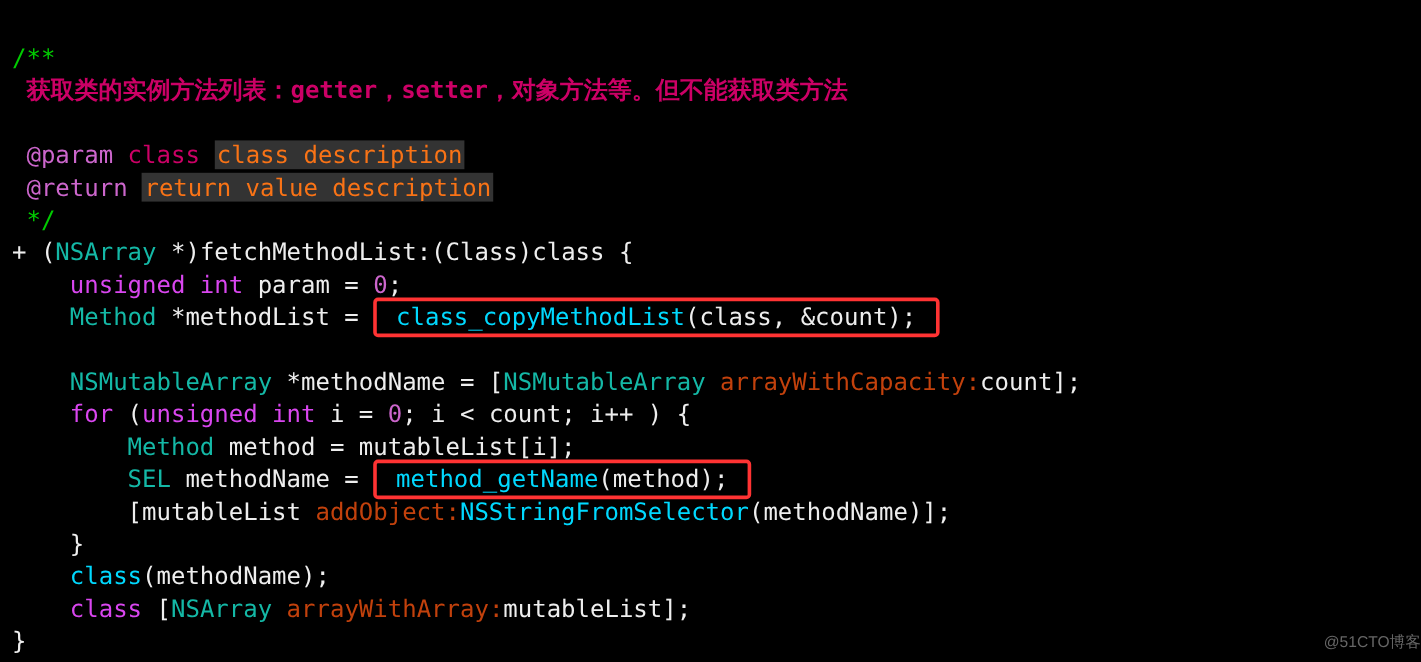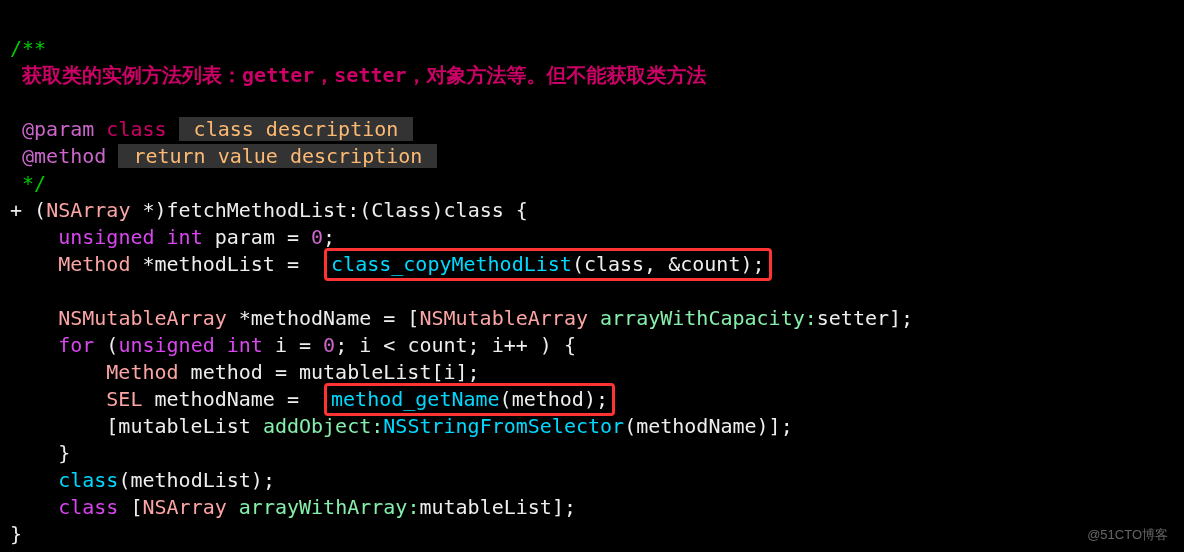--- a/index.html
+++ b/index.html
@@ -15,61 +15,61 @@
   position:relative;
 }
 .code {
   padding:8px 10px 0 10px;
   white-space:pre;
 }
 .c-comment  { color:#00cc00; }
 .c-comment-zh { color:#cc0066;font-weight:bold; }
 .c-doctag   { color:#cc66cc; }
 .c-doctype  { color:#cc0066; }
-.c-docdesc  { color:#fdba74; background:#333; padding:0 15px; }
+.c-docdesc  { color:#f97316; background:#333; padding:0 2px; }
 .c-white    { color:#eee; }
 .c-keyword  { color:#d946ef; }
-.c-type     { color:#fca5a5; }
+.c-type     { color:#14b8a6; }
 .c-func     { color:#00d9ff; }
 .c-num      { color:#cc66cc; }
-.c-call     { color:#86efac; }
+.c-call     { color:#c2410c; }
 .red-box {
   border:3px solid #ff3333;
   border-radius:4px;
-  padding:0 4px;
+  padding:0 16px;
   display:inline-block;
-  margin:-3px 13px;
+  margin:-3px 0;
 }
 .watermark {
   position:absolute;
-  right:16px;
+  right:0;
   bottom:8px;
   color:#666;
   font-size:13px;
   font-family:sans-serif;
 }
 </style>
 </head>
 <body>
 
 <div class="code">
 <span class="c-comment">/**</span>
 <span class="c-comment"> </span><span class="c-comment-zh">获取类的实例方法列表：getter，setter，对象方法等。但不能获取类方法</span>
 <span></span>
 <span class="c-doctag"> @param</span> <span class="c-doctype">class</span> <span class="c-docdesc">class description</span>
-<span class="c-doctag"> @method</span> <span class="c-docdesc">return value description</span>
+<span class="c-doctag"> @return</span> <span class="c-docdesc">return value description</span>
 <span class="c-comment"> */</span>
 <span class="c-white">+ </span><span class="c-white">(</span><span class="c-type">NSArray</span><span class="c-white"> *</span><span class="c-white">)</span><span class="c-white">fetchMethodList:</span><span class="c-white">(</span><span class="c-white">Class</span><span class="c-white">)</span><span class="c-white">class</span><span class="c-white"> {</span>
     <span class="c-keyword">unsigned</span> <span class="c-keyword">int</span><span class="c-white"> param = </span><span class="c-num">0</span><span class="c-white">;</span>
     <span class="c-type">Method</span><span class="c-white"> *methodList = </span><span class="red-box"><span class="c-func">class_copyMethodList</span><span class="c-white">(class, &amp;count);</span></span>
 <span></span>
-    <span class="c-type">NSMutableArray</span><span class="c-white"> *methodName = [</span><span class="c-type">NSMutableArray</span><span class="c-call"> arrayWithCapacity:</span><span class="c-white">setter];</span>
+    <span class="c-type">NSMutableArray</span><span class="c-white"> *methodName = [</span><span class="c-type">NSMutableArray</span><span class="c-call"> arrayWithCapacity:</span><span class="c-white">count];</span>
     <span class="c-keyword">for</span><span class="c-white"> (</span><span class="c-keyword">unsigned</span> <span class="c-keyword">int</span><span class="c-white"> i = </span><span class="c-num">0</span><span class="c-white">; i &lt; count; i++ ) {</span>
         <span class="c-type">Method</span><span class="c-white"> method = mutableList[i];</span>
         <span class="c-type">SEL</span><span class="c-white"> methodName = </span><span class="red-box"><span class="c-func">method_getName</span><span class="c-white">(method);</span></span>
         <span class="c-white">[mutableList </span><span class="c-call">addObject:</span><span class="c-func">NSStringFromSelector</span><span class="c-white">(methodName)];</span>
     <span class="c-white">}</span>
-    <span class="c-func">class</span><span class="c-white">(methodList);</span>
+    <span class="c-func">class</span><span class="c-white">(methodName);</span>
     <span class="c-keyword">class</span><span class="c-white"> [</span><span class="c-type">NSArray</span><span class="c-call"> arrayWithArray:</span><span class="c-white">mutableList];</span>
 <span class="c-white">}</span>
 </div>
 
 <div class="watermark">@51CTO博客</div>
 
 </body></html>

